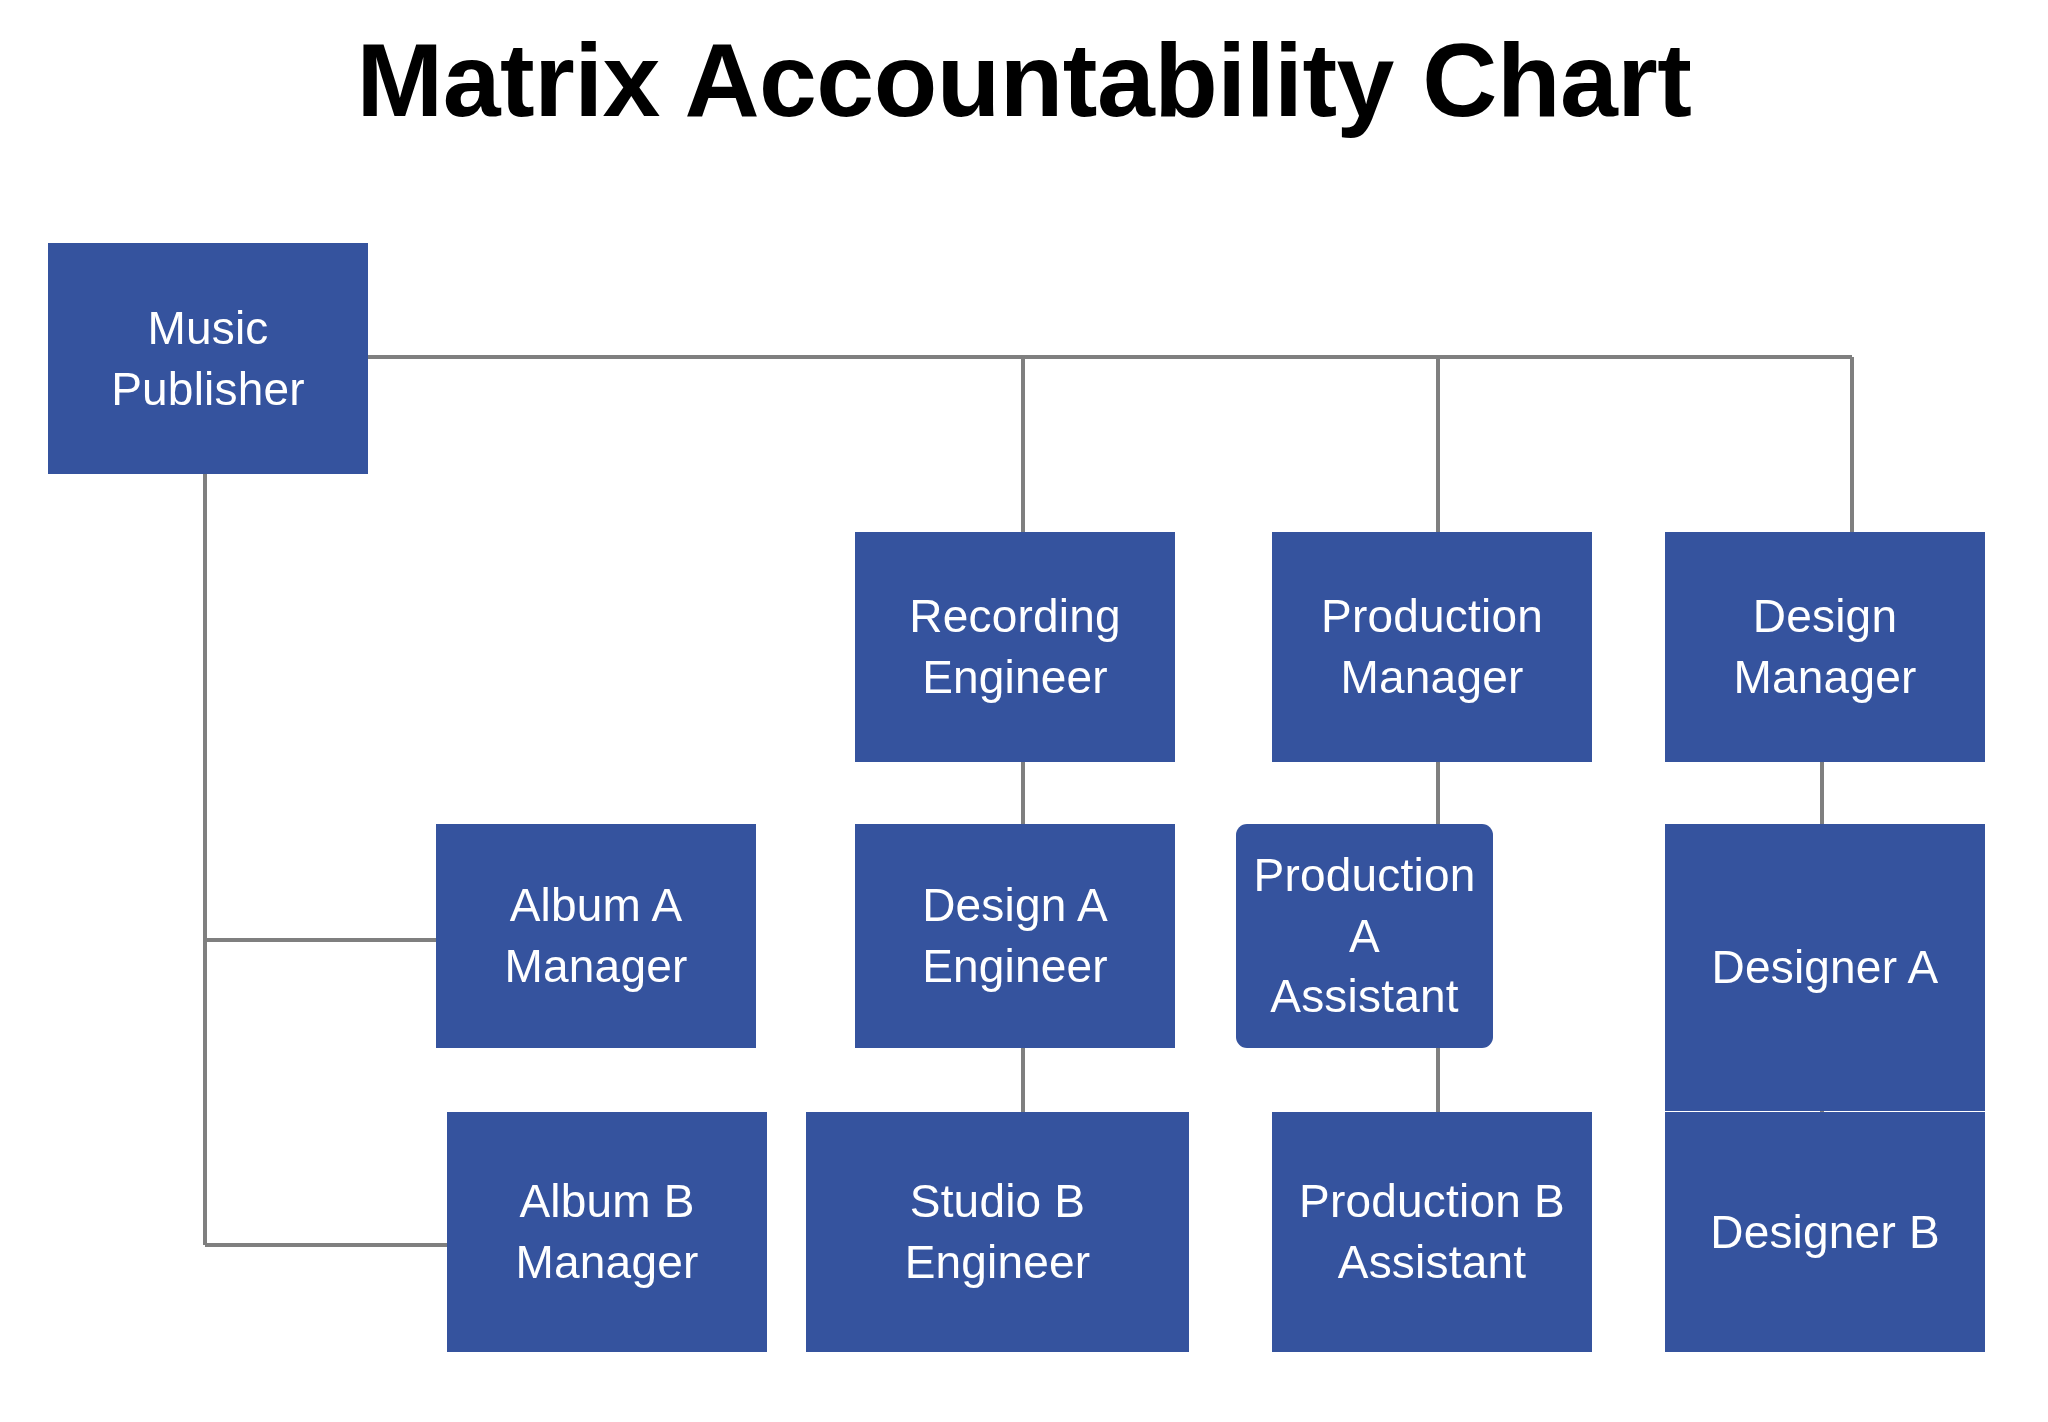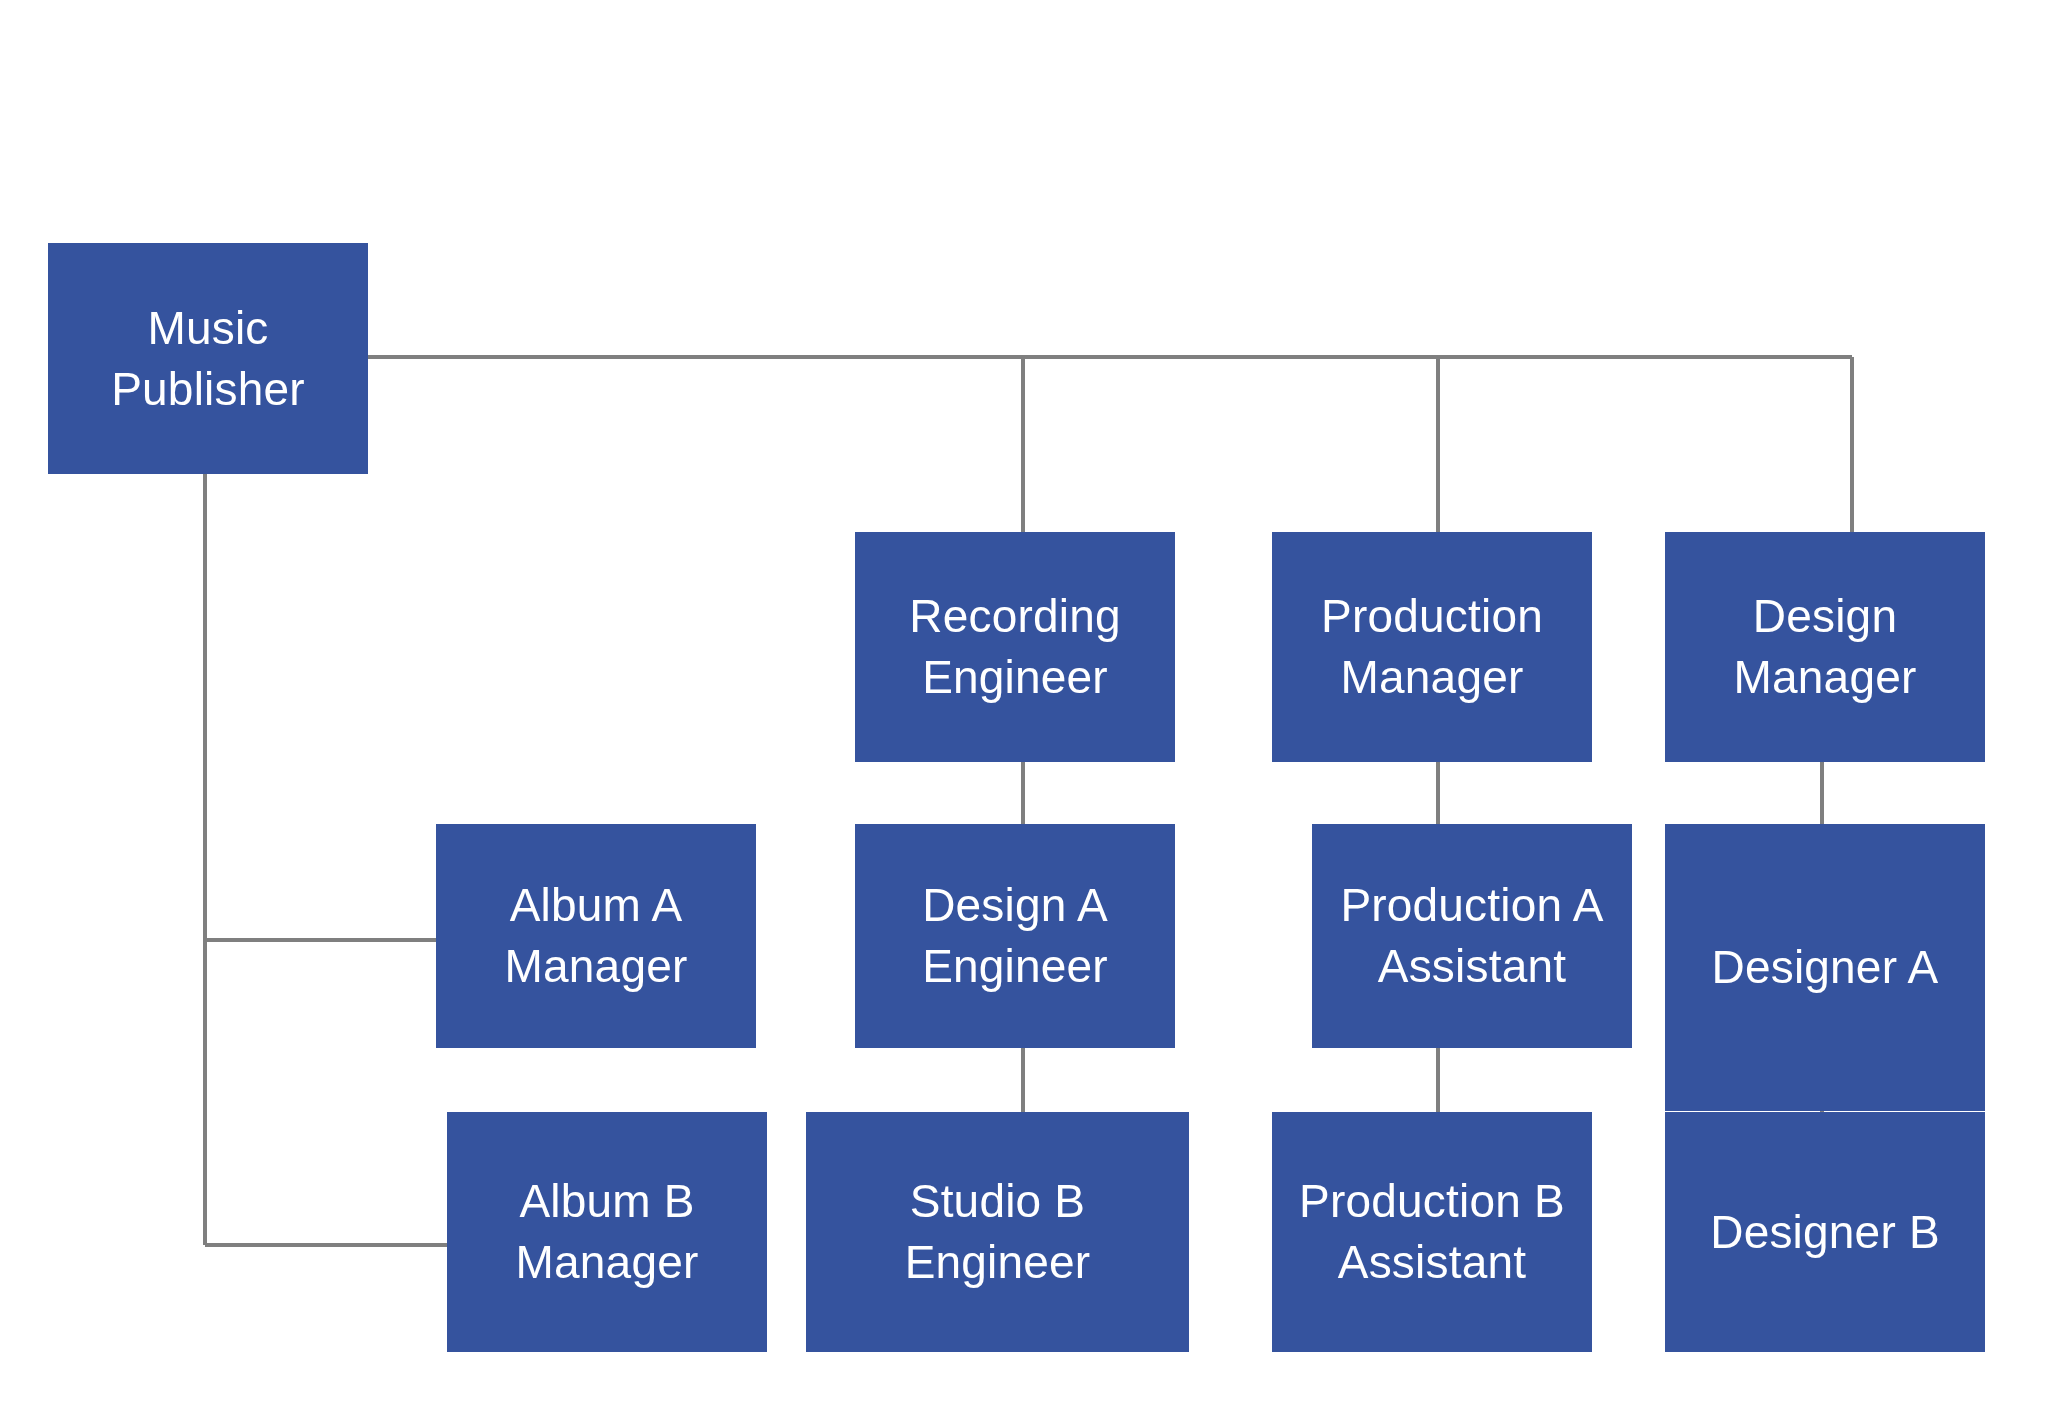--- a/index.html
+++ b/index.html
@@ -63,20 +63,21 @@
     display: block;
     white-space: pre-line;
     width: 100%;
   }
 </style>
 </head>
 <body>
 
 <div id="canvas">
 
+  <div id="chart-title">Matrix Accountability Chart</div>
 
   <svg id="connectors" viewBox="0 0 2048 1422" xmlns="http://www.w3.org/2000/svg">
     <g stroke="#7F7F7F" stroke-width="4" fill="none" shape-rendering="crispEdges">
 
       <line x1="368" y1="357" x2="1852" y2="357"></line>
 
       <line x1="1023" y1="357" x2="1023" y2="532"></line>
       <line x1="1438" y1="357" x2="1438" y2="532"></line>
       <line x1="1852" y1="357" x2="1852" y2="532"></line>
 
@@ -118,21 +119,21 @@
   <div class="node" style="left:436px; top:824px; width:320px; height:224px;">
     <span class="node-label">Album A
 Manager</span>
   </div>
 
   <div class="node" style="left:855px; top:824px; width:320px; height:224px;">
     <span class="node-label">Design A
 Engineer</span>
   </div>
 
-  <div class="node" style="left:1312px; top:824px; width:320px; height:224px;">
+  <div class="node" style="left:1236px; top:824px; width:257px; height:224px;border-radius:11px;">
     <span class="node-label">Production A
 Assistant</span>
   </div>
 
   <div class="node" style="left:1665px; top:824px; width:320px; height:287px;">
     <span class="node-label">Designer A</span>
   </div>
 
   <div class="node" style="left:447px; top:1112px; width:320px; height:240px;">
     <span class="node-label">Album B

